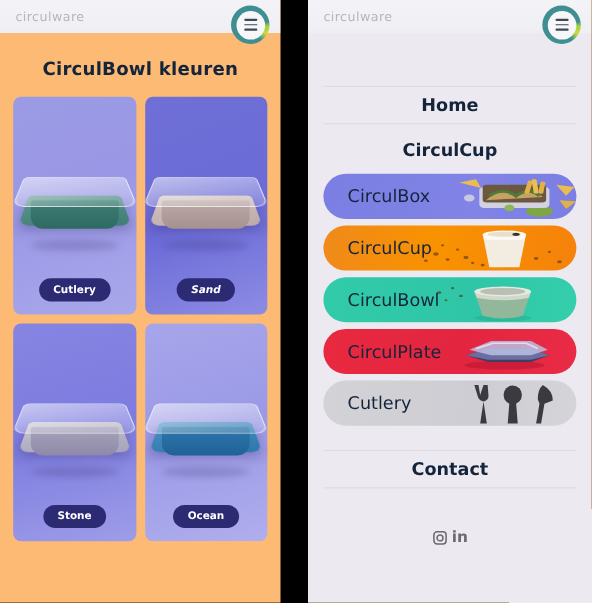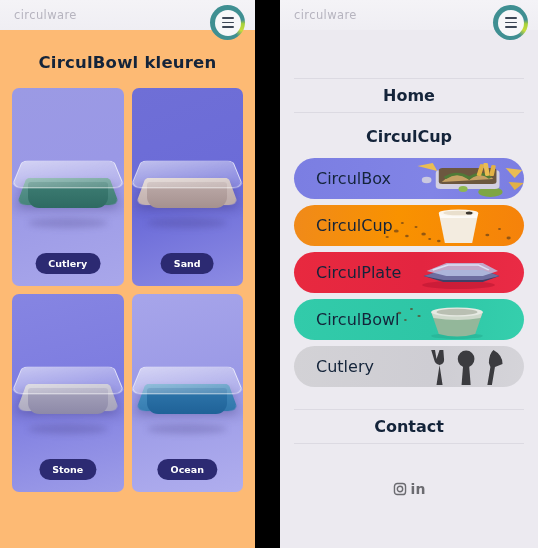--- a/index.html
+++ b/index.html
@@ -77,21 +77,21 @@
     grid-template-columns: 1fr 1fr;
     gap: 8px;
   }
   .color-card {
     position: relative;
     height: 198px;
     border-radius: 7px;
     overflow: hidden;
   }
   .cc-forest { background: linear-gradient(160deg,#9b9ae4 0%, #9a98e6 45%, #a9a7ea 100%); }
-  .cc-sand   { background: linear-gradient(160deg,#6f6fd6 0%, #6b6bd8 55%, #8d8ce4 100%); }
+  .cc-sand   { background: linear-gradient(160deg,#6f6fd6 0%, #6b6bd8 55%, #8d8ce4 100%); font-style: italic; }
   .cc-stone  { background: linear-gradient(165deg,#8685e2 0%, #7d7ce0 50%, #9e9de8 100%); }
   .cc-ocean  { background: linear-gradient(165deg,#a7a5ea 0%, #9a99e6 50%, #b0aeee 100%); }
 
   
   .box-wrap {
     position: absolute;
     left: 50%; top: 47%;
     transform: translate(-50%,-50%);
     width: 108px; height: 86px;
   }
@@ -333,52 +333,52 @@
                 <circle cx="20" cy="18" r="1"></circle>
                   <circle cx="44" cy="36" r="1.2"></circle>
                 <circle cx="76" cy="30" r="1.3"></circle>
                   <circle cx="84" cy="24" r="1"></circle>
                 <circle cx="90" cy="33" r="1.4"></circle>
               </g>
             </g>
           </svg>
         </div>
 
-        <div class="prod-pill p-plate">
-          <span class="prod-label">CirculPlate</span>
-          <svg class="prod-art" viewBox="0 0 100 41" preserveAspectRatio="none">
-            <g>
-              <ellipse cx="57" cy="33" rx="24" ry="4" fill="#a8102a" opacity=".4"></ellipse>
-              <path d="M34 24 l13 -6 h26 l11 6 l-11 6 h-26 z" fill="#3f3f66"></path>
-              <path d="M34 24 l13 -6 h26 l11 6 l-11 4 h-26 z" fill="#6d6da0"></path>
-              <path d="M36 19 l13 -8 h24 l10 8 l-10 5 h-24 z" fill="#b9c3e6" opacity=".82"></path>
-              <path d="M40 18 l10 -5 h20 l7 5" fill="none" stroke="#dfe6f7" stroke-width="1.4" opacity=".9"></path>
-            </g>
-          </svg>
-        </div>
-
         <div class="prod-pill p-bowl">
           <span class="prod-label">CirculBowl</span>
           <svg class="prod-art" viewBox="0 0 100 41" preserveAspectRatio="none">
             <g>
               <ellipse cx="56" cy="37" rx="17" ry="3" fill="#1f9e83" opacity=".35"></ellipse>
               <path d="M39 13 h34 l-5 22 q-12 5 -24 0 z" fill="#93b79a"></path>
               <path d="M39 13 h34 l-1.5 6 q-15 4 -31 0 z" fill="#cfd8cb"></path>
               <ellipse cx="56" cy="13" rx="17" ry="4.5" fill="#e6e9e2"></ellipse>
               <ellipse cx="56" cy="13" rx="13.5" ry="3.2" fill="#b9bfb2"></ellipse>
               <g fill="#5a4326" opacity=".75">
                 <circle cx="18" cy="14" r="1.3"></circle>
                   <circle cx="26" cy="10" r="1"></circle>
                 <circle cx="31" cy="17" r="1.1"></circle>
                   <circle cx="22" cy="21" r="0.9"></circle>
               </g>
             </g>
           </svg>
         </div>
 
+        <div class="prod-pill p-plate">
+          <span class="prod-label">CirculPlate</span>
+          <svg class="prod-art" viewBox="0 0 100 41" preserveAspectRatio="none">
+            <g>
+              <ellipse cx="57" cy="33" rx="24" ry="4" fill="#a8102a" opacity=".4"></ellipse>
+              <path d="M34 24 l13 -6 h26 l11 6 l-11 6 h-26 z" fill="#3f3f66"></path>
+              <path d="M34 24 l13 -6 h26 l11 6 l-11 4 h-26 z" fill="#6d6da0"></path>
+              <path d="M36 19 l13 -8 h24 l10 8 l-10 5 h-24 z" fill="#b9c3e6" opacity=".82"></path>
+              <path d="M40 18 l10 -5 h20 l7 5" fill="none" stroke="#dfe6f7" stroke-width="1.4" opacity=".9"></path>
+            </g>
+          </svg>
+        </div>
+
         <div class="prod-pill p-cutl">
           <span class="prod-label">Cutlery</span>
           <svg class="prod-art" viewBox="0 0 100 41" preserveAspectRatio="none">
             <g fill="#3b3b3f">
 
               <path d="M39 4 l2.5 0 l1 9 l2 -9 l2.5 0 l0.5 10 q0 4 -3 5 l2 20 l-4 0 l2 -20 q-3 -1 -3.5 -5 z"></path>
 
               <ellipse cx="62" cy="13" rx="5.5" ry="8.5"></ellipse>
               <path d="M60 20 l4 0 l1 19 l-6 0 z"></path>
 

